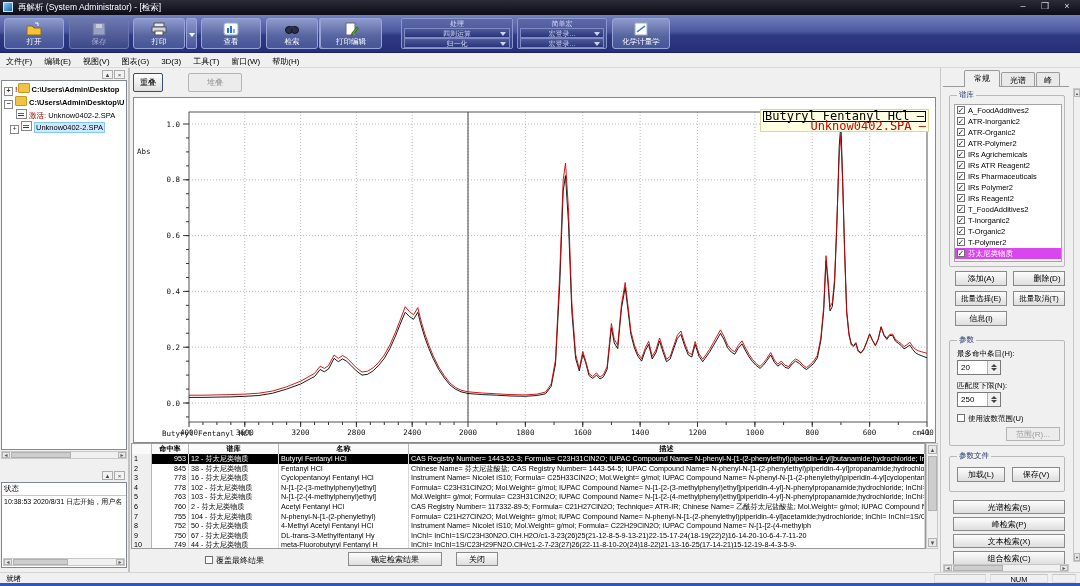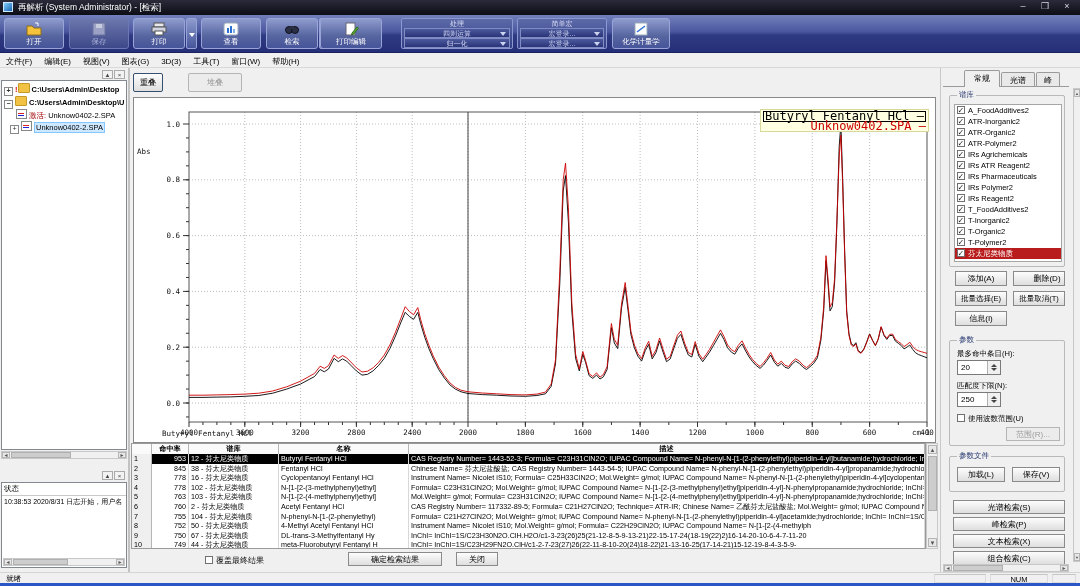--- a/index.html
+++ b/index.html
@@ -46,21 +46,21 @@
   .check.on:after{content:"✓";position:absolute;left:-0.5px;top:-2.5px;font-size:8px;color:#222;}
   .spin{border:1px solid #7a7a7a;background:#fff;font-size:8px;line-height:13px;padding-left:3px;box-sizing:border-box;}
   .spinarr{position:absolute;right:0;top:0;width:12px;height:100%;border-left:1px solid #b0b0b0;background:#f0f0f0;}
   .spinarr u,.spinarr d{position:absolute;left:3px;width:0;height:0;border-left:3px solid transparent;border-right:3px solid transparent;}
   .spinarr u{top:3px;border-bottom:3px solid #444;}
   .spinarr d{bottom:3px;border-top:3px solid #444;}
   
   .tab{top:70px;height:15px;font-size:8px;text-align:center;line-height:15px;border:1px solid #9a9a9a;border-bottom:none;background:#e9e9e9;box-sizing:border-box;border-radius:2px 2px 0 0;}
   .tab.active{background:#f0f0f0;height:17px;line-height:16px;z-index:3;}
   .libitem{height:11px;font-size:7.5px;line-height:11px;white-space:nowrap;overflow:hidden;padding-left:2px;}
-  .libitem.sel{background:#b91c1c;color:#fff;}
+  .libitem.sel{background:#d946ef;color:#fff;}
   
   .rtable{left:131px;top:443px;width:795px;height:106px;background:#fff;border:1px solid #9a9a9a;box-sizing:border-box;overflow:hidden;font-size:7.2px;}
   .trow{position:absolute;left:0;width:793px;height:9.6px;line-height:9.6px;white-space:nowrap;}
   .tcell{position:absolute;top:0;height:9.6px;overflow:hidden;border-right:1px solid #d8d8d8;padding:0 2px;box-sizing:border-box;}
   .thead{background:#fafafa;font-weight:bold;border-bottom:1px solid #9a9a9a;height:10px;line-height:10px;}
   .thead .tcell{border-right:1px solid #b5b5b5;text-align:center;height:10px;line-height:10px;}
   .rownum{background:#efefef;border-right:1px solid #b5b5b5;}
   .trow.sel .tcell{background:#000;color:#fff;}
   .trow.sel .rownum{background:#efefef;color:#000;}
   

